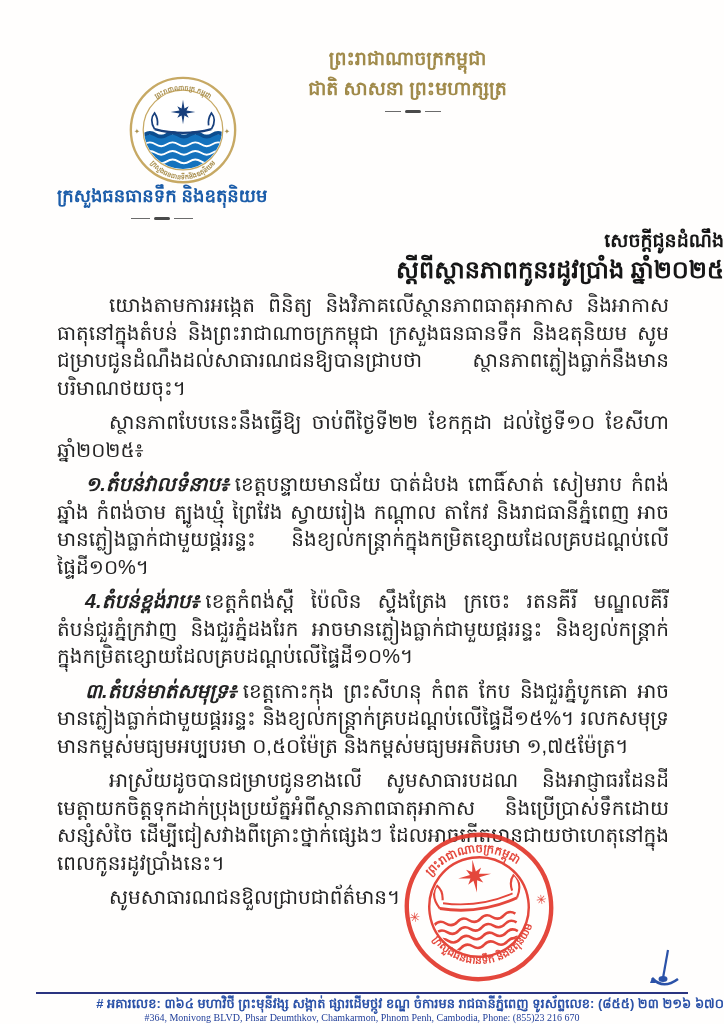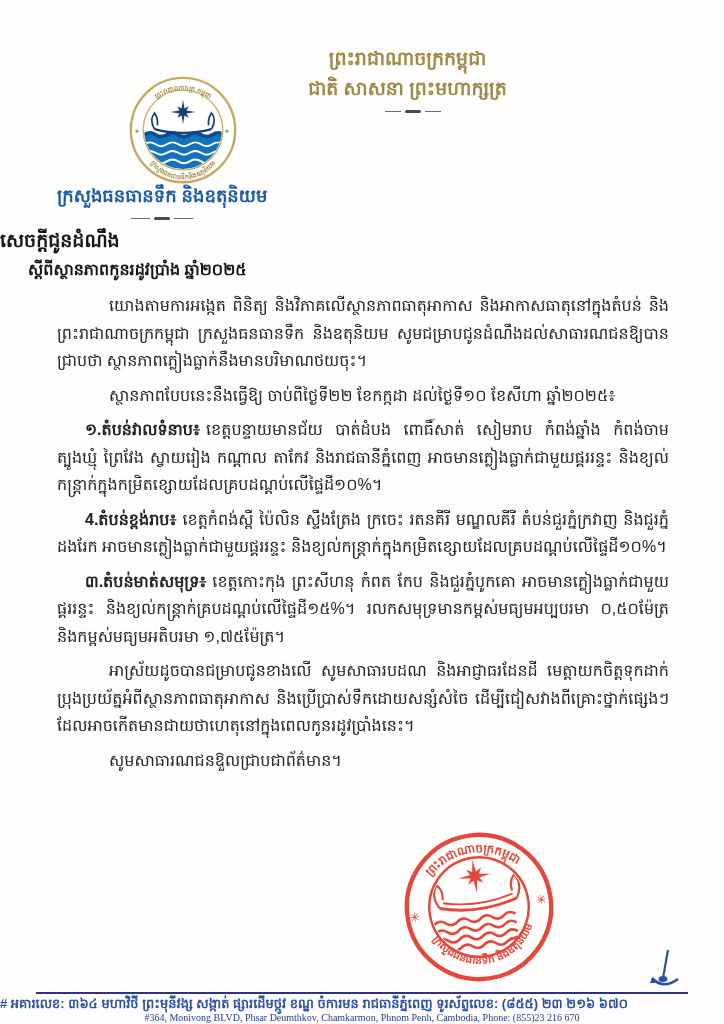--- a/index.html
+++ b/index.html
@@ -11,41 +11,41 @@
   .kingdom{position:absolute;top:44px;left:225px;width:365px;text-align:center;
     color:#a08a4a;font-weight:700;font-size:19px;line-height:30px;}
   .deco{position:absolute;display:flex;align-items:center;gap:4px;}
   .deco .l{flex:1;height:1px;background:#6b6b6b;}
   .deco .c{width:16px;height:3px;background:#4a4a4a;border-radius:2px;}
   .deco-1{top:110px;left:385px;width:56px;}
   .deco-2{top:217px;left:131px;width:62px;}
   .logo{position:absolute;top:76px;left:126px;width:114px;height:110px;}
   .ministry{position:absolute;top:184px;left:57px;color:#1d5eaa;font-weight:700;font-size:18px;}
   
-  .title{position:absolute;top:227px;left:0;right:0;text-align:left;color:#161616;font-weight:700;}
+  .title{position:absolute;top:227px;left:0;right:0;text-align:right;color:#161616;font-weight:700;}
   .title .t1{font-size:19px;line-height:28px;}
-  .title .t2{font-size:16px;line-height:30px;padding-left:28px;}
+  .title .t2{font-size:24px;line-height:30px;padding-left:28px;}
   
   .body{position:absolute;top:292px;left:57px;width:612px;color:#232323;
-    font-size:16px;line-height:27.5px;text-align:justify;}
+    font-size:20px;line-height:27.5px;text-align:justify;}
   .body p{margin:0 0 7px;}
   .ind-lg{text-indent:52px;}
   .ind-sm{text-indent:28px;}
-  .sec-h{font-weight:700;margin-right:6px;}
+  .sec-h{font-weight:700;font-style:italic;margin-right:6px;}
   
   .sign{position:absolute;top:785px;left:280px;width:410px;text-align:center;
     color:#232323;font-size:15.5px;line-height:30px;}
   
   .stamp{position:absolute;top:829px;left:401px;width:156px;height:156px;
     transform:rotate(-8deg);opacity:.93;}
   
   .anchor{position:absolute;top:948px;left:644px;width:42px;height:46px;}
   
   .rule{position:absolute;top:992px;left:36px;width:652px;height:2px;background:#2a3480;}
-  .f-kh{position:absolute;top:996px;left:0;right:0;text-align:left;color:#2b52a8;
+  .f-kh{position:absolute;top:996px;left:0;right:0;text-align:right;color:#2b52a8;
     font-size:13px;font-weight:600;line-height:15px;}
   .f-en{position:absolute;top:1011px;left:0;right:0;text-align:center;color:#1f3d99;
     font-family:"Liberation Serif","DejaVu Serif",serif;font-size:10px;line-height:14px;}
 </style>
 </head>
 <body>
 
 <div class="page">
 
   <div class="logo">

